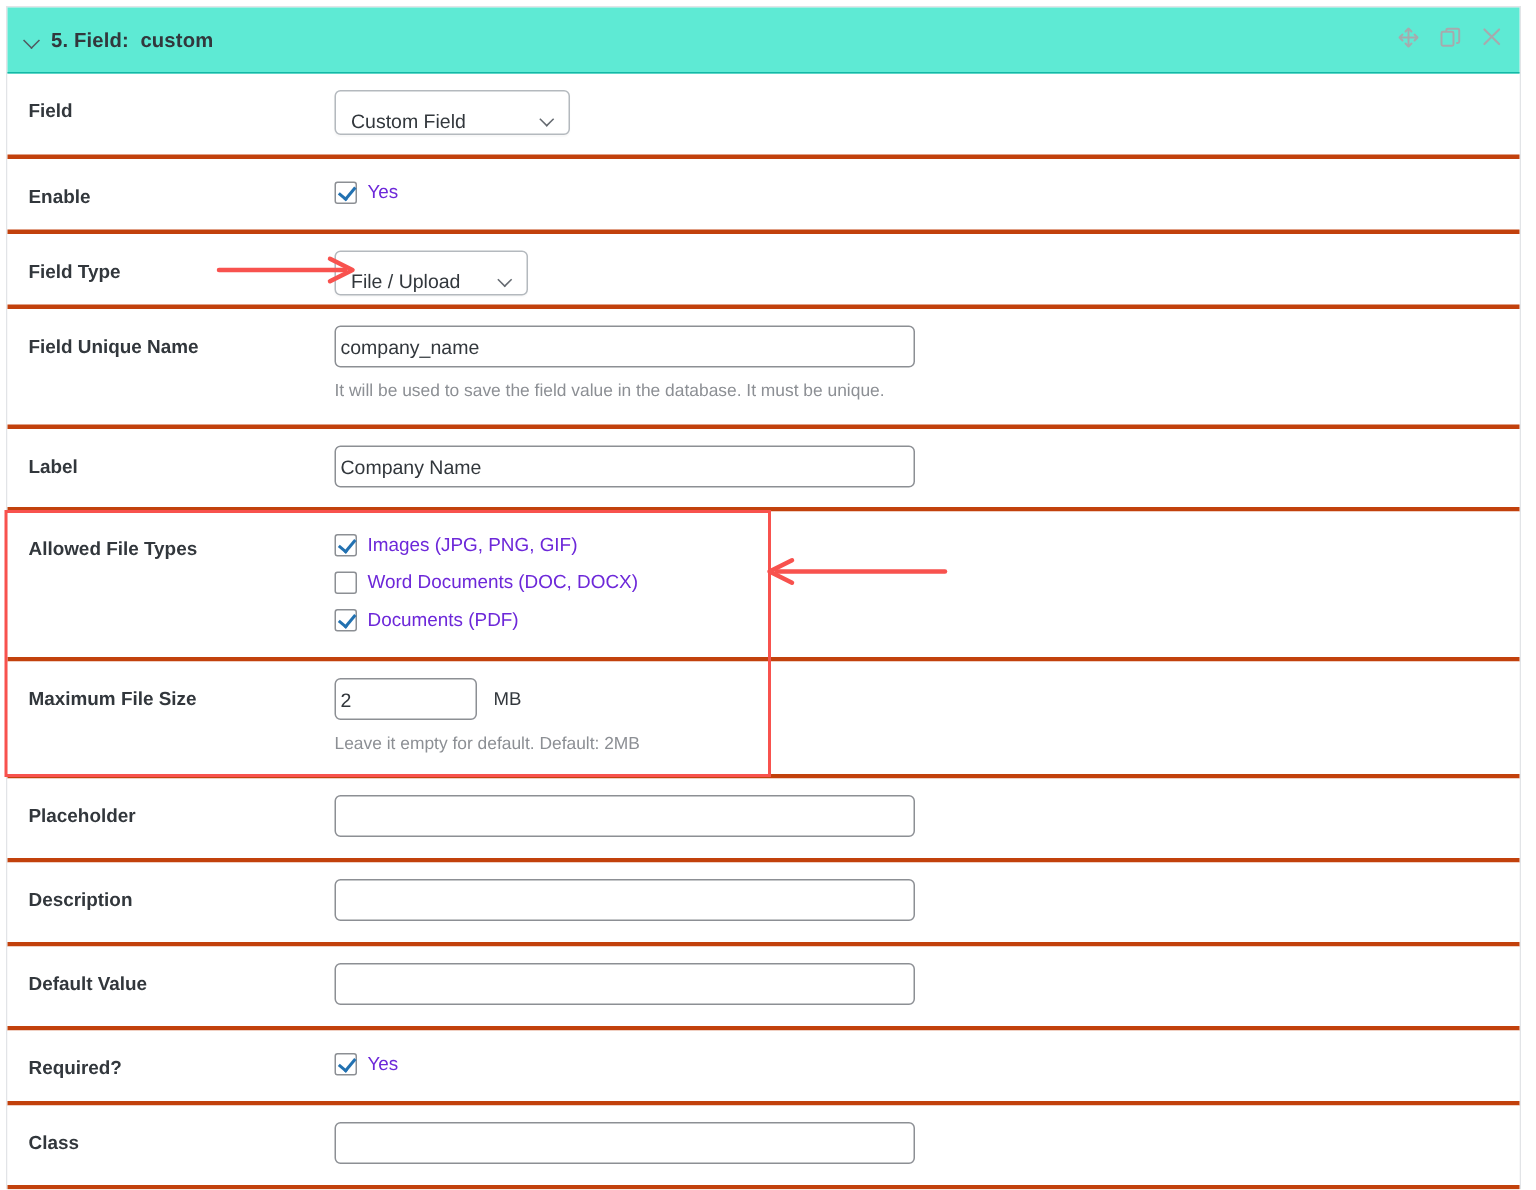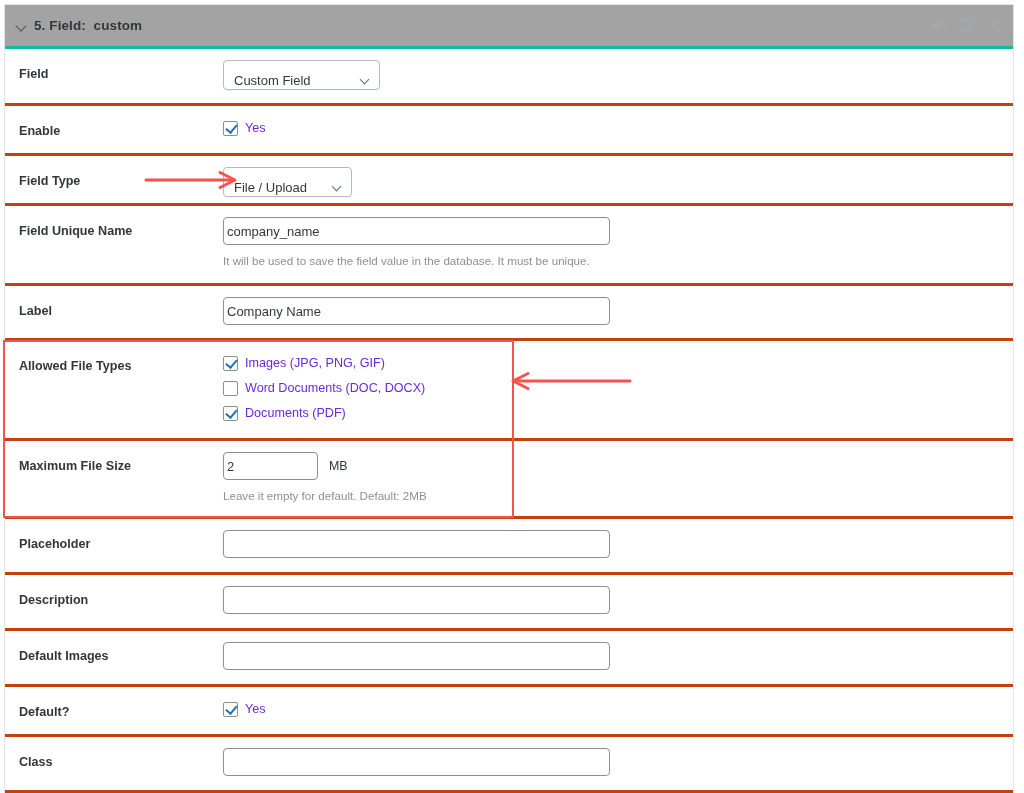--- a/index.html
+++ b/index.html
@@ -23,22 +23,22 @@
     height: 789px;
     border: 1px solid #e2e4e7;
     border-bottom: none;
     background: #ffffff;
   }
 
   
   .panel-header {
     position: relative;
     height: 44px;
-    background: #a3a3a3;
-    border-bottom: 3px solid #14b8a6;
+    background: #5eead4;
+    border-bottom: 1px solid #14b8a6;
     display: flex;
   }
   .header-title-wrap {
     display: flex;
     align-items: center;
     padding-left: 11px;
     gap: 6px;
   }
   .chevron-toggle {
     width: 12px; height: 12px;
@@ -327,28 +327,28 @@
     </div>
 
     <div class="row row-h56">
       <div class="row-label">Description</div>
       <div class="row-field">
         <input class="text-input" type="text" value="" style="">
       </div>
     </div>
 
     <div class="row row-h56">
-      <div class="row-label">Default Images</div>
+      <div class="row-label">Default Value</div>
       <div class="row-field">
         <input class="text-input" type="text" value="" style="">
       </div>
     </div>
 
     <div class="row row-h46">
-      <div class="row-label">Default?</div>
+      <div class="row-label">Required?</div>
       <div class="row-field">
         <div class="chk-line">
           <span class="chk checked"></span>
           <span class="chk-label">Yes</span>
         </div>
       </div>
     </div>
 
     <div class="row row-h56">
       <div class="row-label">Class</div>

